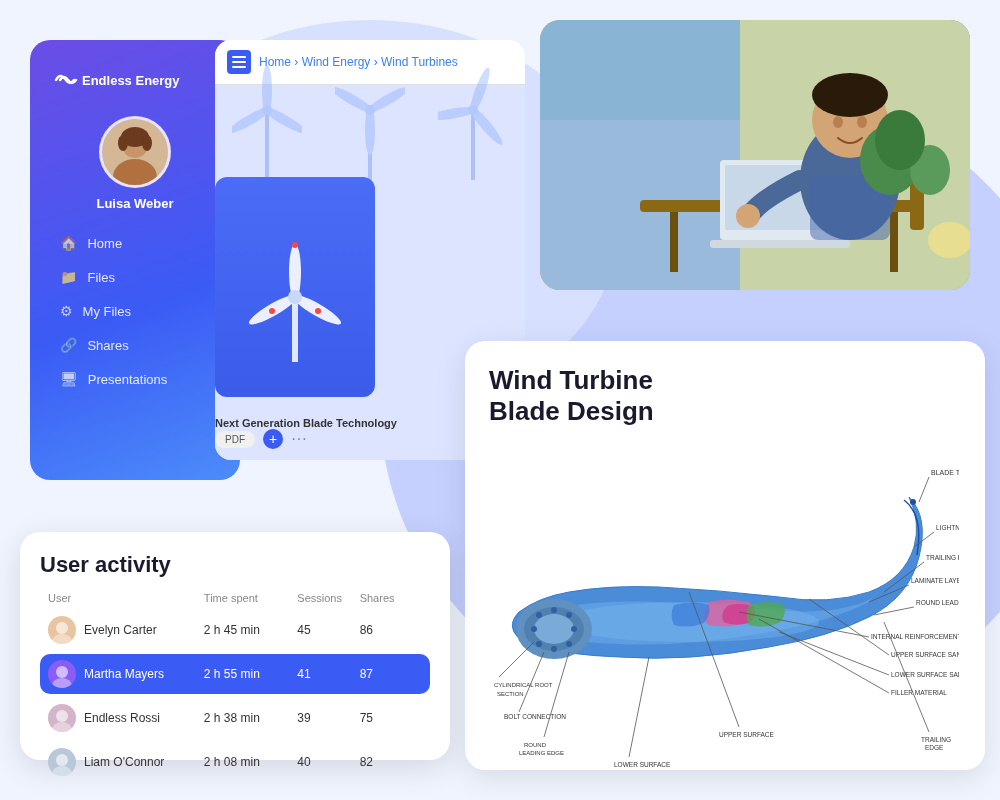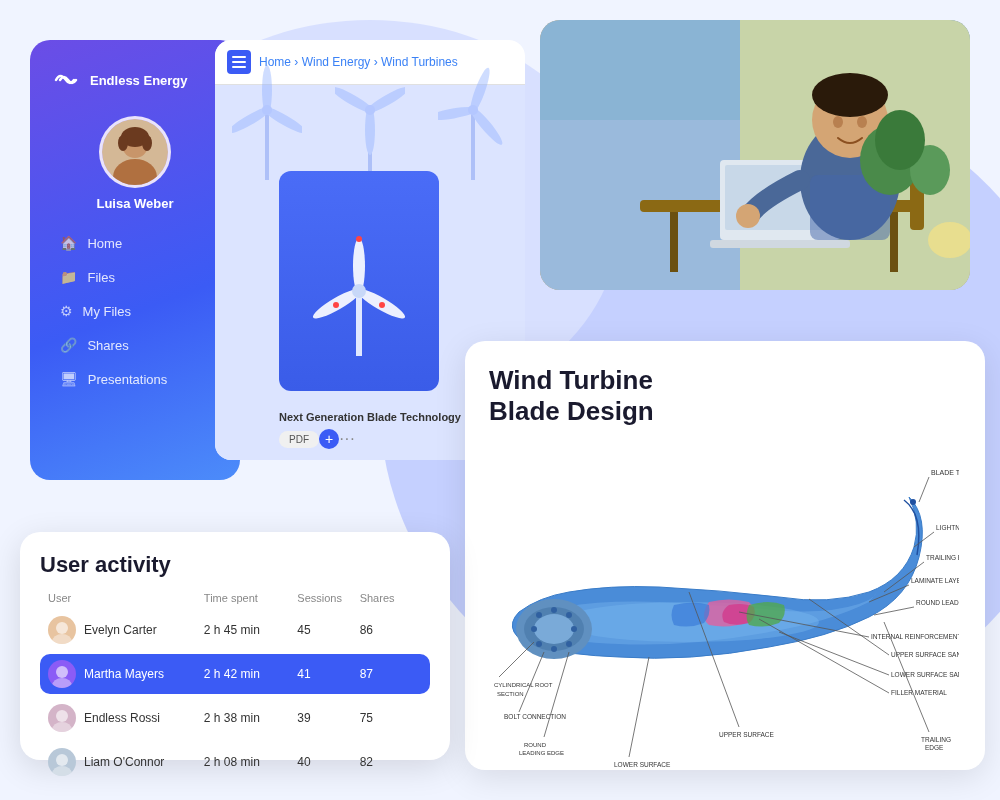--- a/index.html
+++ b/index.html
@@ -43,21 +43,20 @@
       height: 440px;
       background: linear-gradient(160deg, #6b4de6 0%, #3b5bf5 60%, #4c8cfa 100%);
       border-radius: 20px;
       z-index: 2;
       padding: 24px 20px;
       color: white;
     }
     .sidebar-logo {
       display: flex;
       align-items: center;
-      gap: 8px;
       margin-bottom: 20px;
     }
     .logo-icon {
       width: 32px;
       height: 32px;
       display: flex;
       align-items: center;
       justify-content: center;
     }
     .logo-text {
@@ -141,21 +140,21 @@
     .breadcrumb-text {
       font-size: 12px;
       color: #3b82f6;
     }
     .browser-content {
       padding: 0;
       height: 380px;
       background: #dce4ff;
       display: flex;
       flex-direction: column;
-      align-items: center;
+      align-items: flex-start;
       justify-content: flex-end;
     }
     
     .wind-card {
       width: 160px;
       height: 220px;
       background: linear-gradient(180deg, #4a6cf7 0%, #3a5ce8 100%);
       border-radius: 12px;
       margin-bottom: 20px;
       display: flex;
@@ -167,22 +166,21 @@
     }
     .wind-card-label {
       font-size: 11px;
       font-weight: 600;
       color: #333;
       text-align: center;
     }
     .wind-card-bottom {
       display: flex;
       align-items: center;
-      gap: 0;
-      margin-top: 6px;
+      gap: 8px;
     }
     .pdf-badge {
       background: #f0f0f0;
       border-radius: 10px;
       padding: 3px 10px;
       font-size: 10px;
       color: #555;
     }
     .add-btn {
       width: 20px;
@@ -512,21 +510,21 @@
       <div class="activity-row highlighted">
       <div class="row-user">
         <div class="user-avatar-sm ua2">
           <svg width="28" height="28" viewBox="0 0 28 28">
             <circle cx="14" cy="12" r="6" fill="rgba(255,255,255,0.6)"></circle>
             <ellipse cx="14" cy="26" rx="10" ry="8" fill="rgba(255,255,255,0.4)"></ellipse>
           </svg>
         </div>
         <span class="row-name">Martha Mayers</span>
       </div>
-      <span class="row-time">2 h 42 min</span>
+      <span class="row-time">2 h 55 min</span>
       <span class="row-sessions">41</span>
       <span class="row-shares">87</span>
     </div>
       <div class="activity-row">
       <div class="row-user">
         <div class="user-avatar-sm ua3">
           <svg width="28" height="28" viewBox="0 0 28 28">
             <circle cx="14" cy="12" r="6" fill="rgba(255,255,255,0.6)"></circle>
             <ellipse cx="14" cy="26" rx="10" ry="8" fill="rgba(255,255,255,0.4)"></ellipse>
           </svg>

